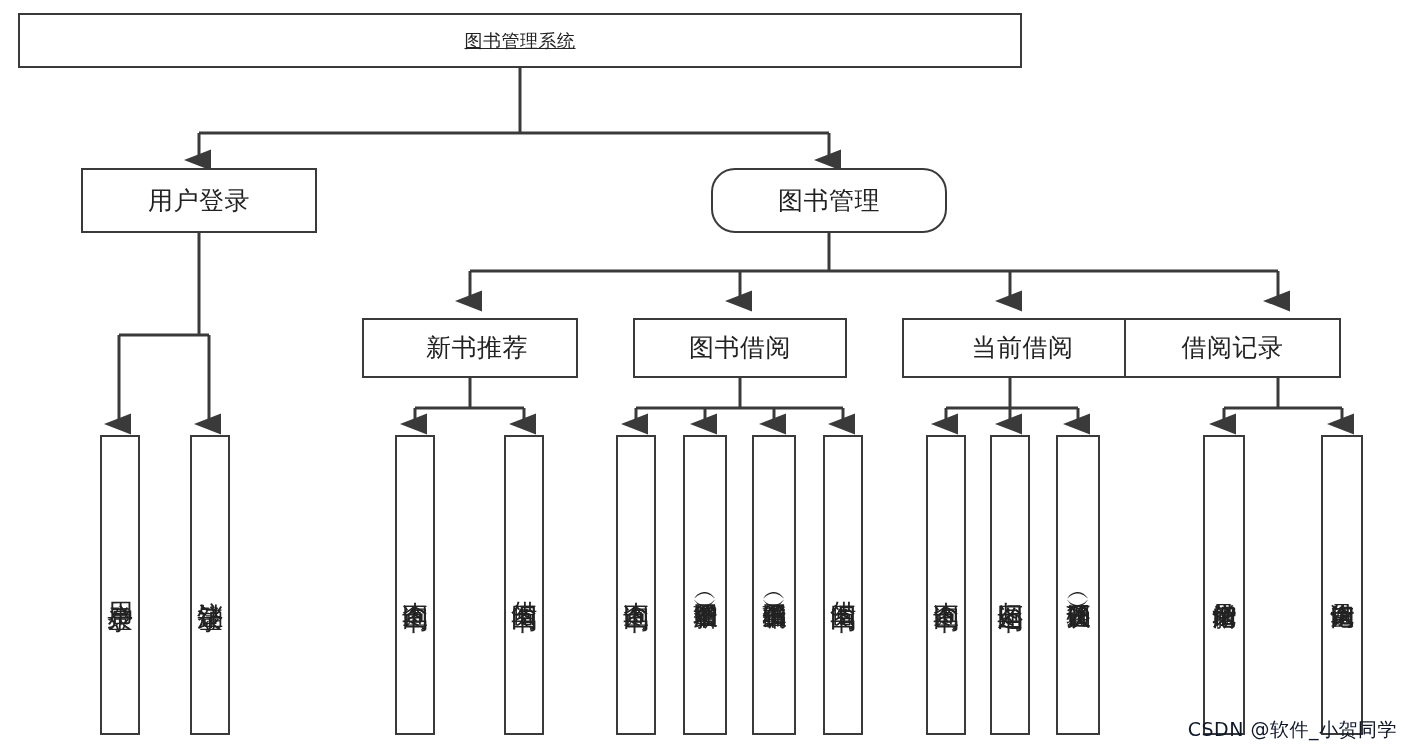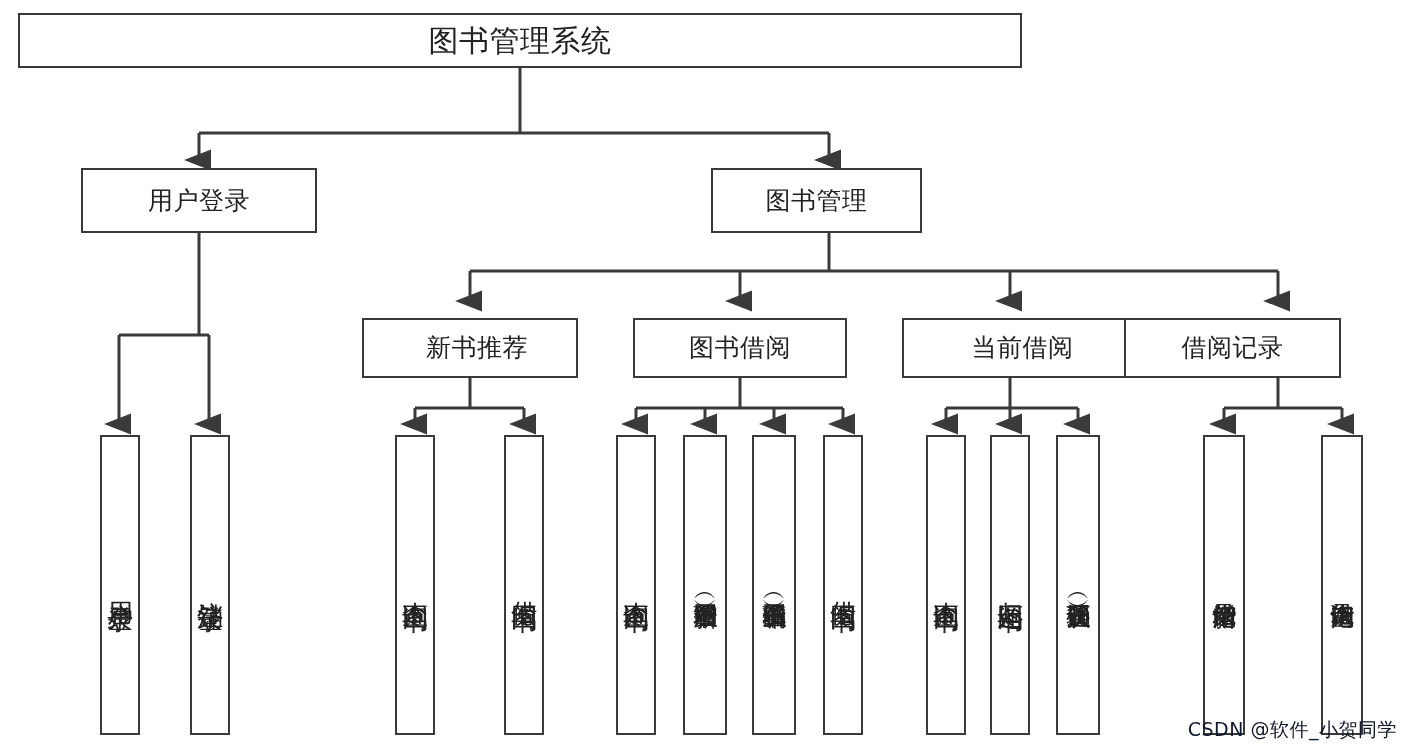--- a/index.html
+++ b/index.html
@@ -42,21 +42,22 @@
     line-height: 1.18;
     color: #222222;
   }
   
   .node.horiz .node-label {
     writing-mode: horizontal-tb;
     font-size: 25px;
     letter-spacing: 0.5px;
   }
   .node.root .node-label {
-    font-size: 30px;
+    font-size: 18px;
+    text-decoration: underline;
   }
   
   .node.vert {
     align-items: center;
     justify-content: center;
     padding: 6px 0;
   }
   .node.vert .node-label {
     writing-mode: vertical-rl;
     text-orientation: upright;
@@ -142,21 +143,21 @@
   </svg>
 
   <div class="node horiz root" style="left:18px; top:13px; width:1004px; height:55px;">
     <span class="node-label">图书管理系统</span>
   </div>
 
   <div class="node horiz" style="left:81px; top:168px; width:236px; height:65px;">
     <span class="node-label">用户登录</span>
   </div>
 
-  <div class="node horiz" style="left:711px; top:168px; width:211px; height:65px;">
+  <div class="node horiz" style="left:711px; top:168px; width:236px; height:65px;border-radius:24px;">
     <span class="node-label">图书管理</span>
   </div>
 
   <div class="node horiz" style="left:362px; top:318px; width:216px; height:60px;padding-left:14px;">
     <span class="node-label">新书推荐</span>
   </div>
 
   <div class="node horiz" style="left:633px; top:318px; width:214px; height:60px;">
     <span class="node-label">图书借阅</span>
   </div>

